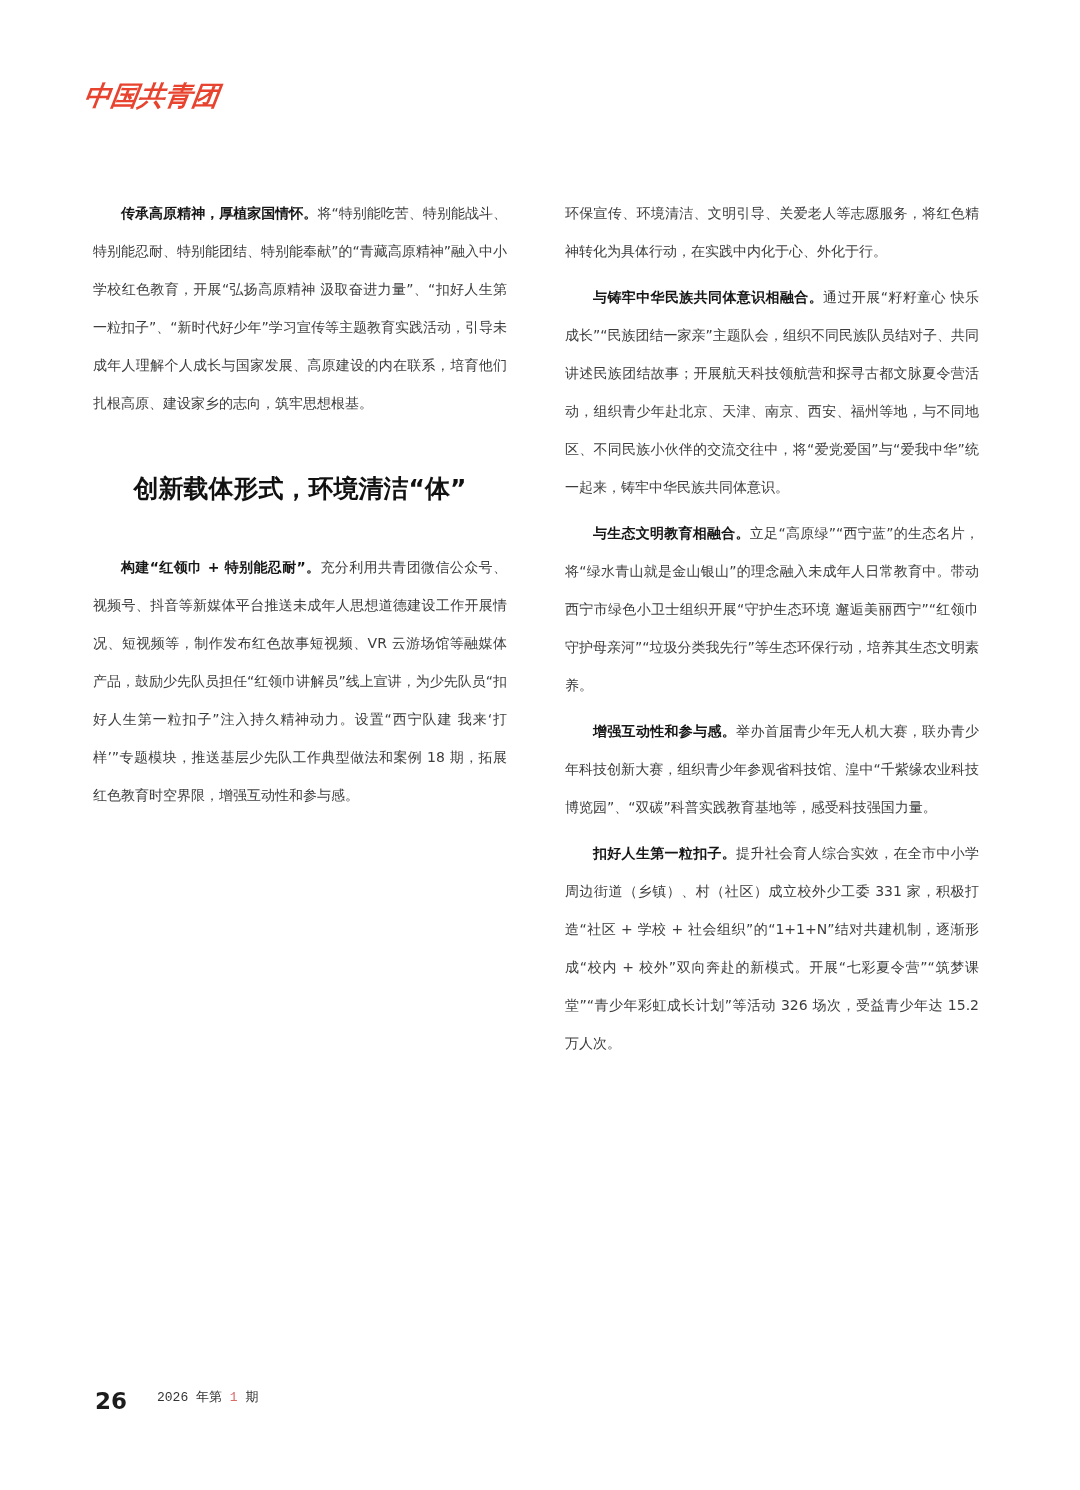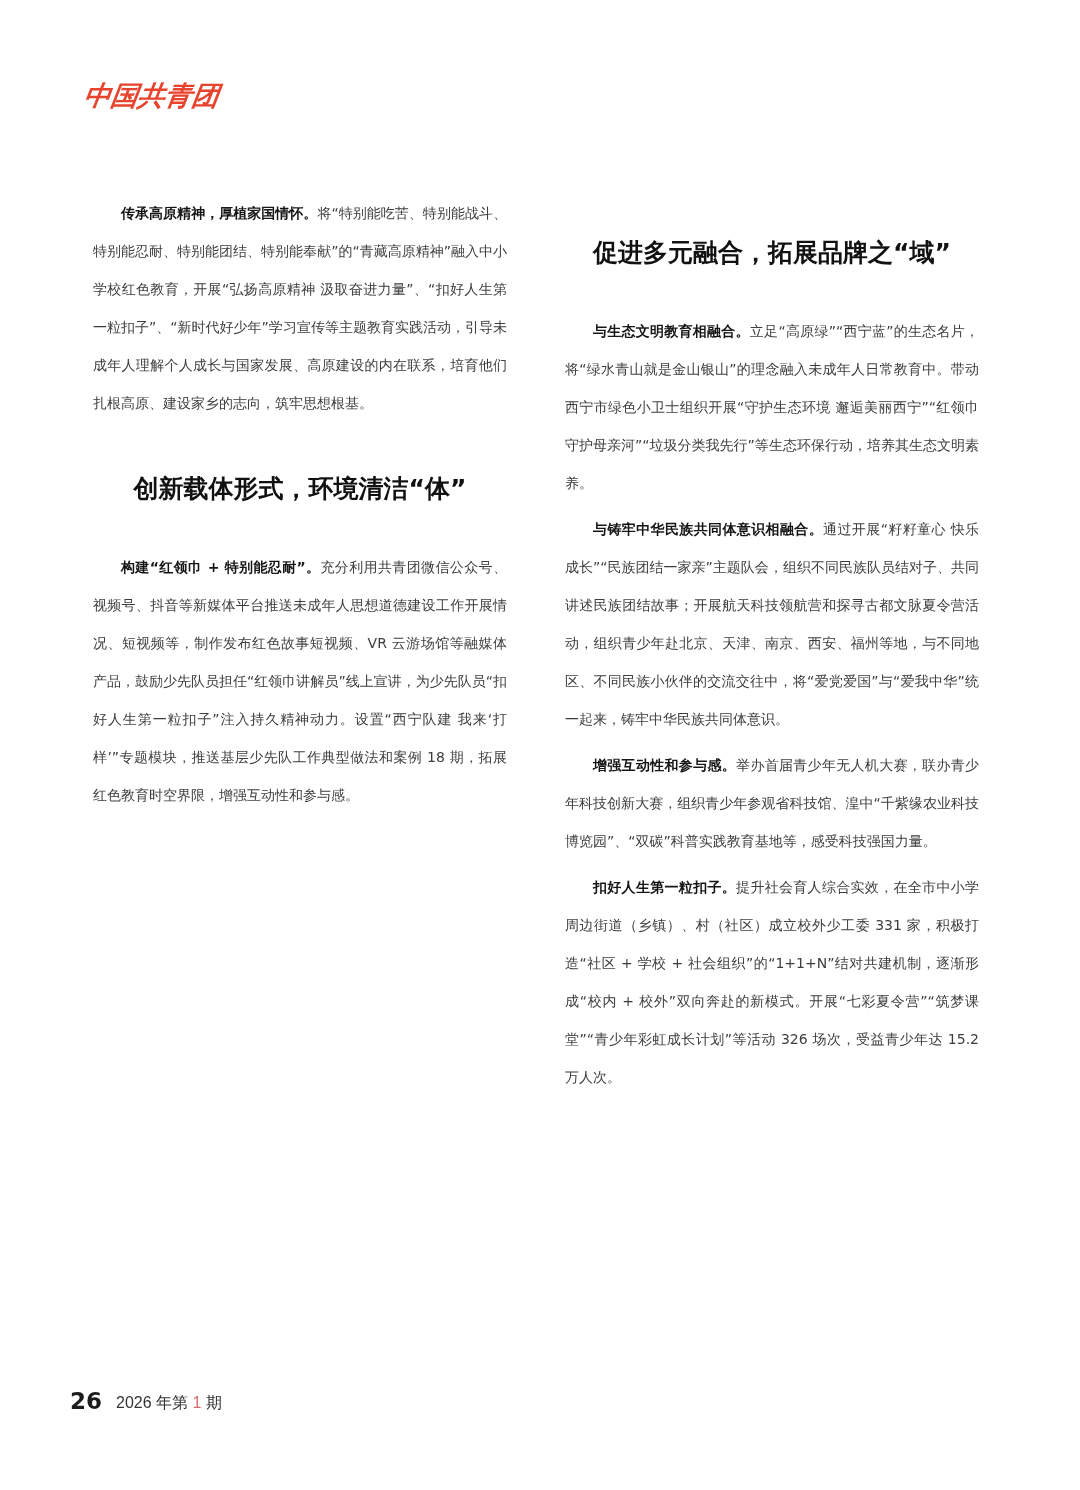--- a/index.html
+++ b/index.html
@@ -45,35 +45,36 @@
   .section-heading {
     margin: 50px 0 42px 0;
     font-size: 25px;
     line-height: 34px;
     font-weight: bold;
     color: #111111;
     text-align: center;
   }
   .footer {
     position: absolute;
-    left: 70px;
+    left: 95px;
     top: 1388px;
     display: flex;
-    align-items: flex-end;
+    align-items: flex-start;
     gap: 14px;
   }
   .page-number {
     font-weight: bold;
     font-size: 23px;
     color: #1c1c1c;
   }
   .issue-info {
-    font-family: Liberation Sans, sans-serif;
-    font-size: 16px;
+    font-family: Liberation Mono, monospace;
+    font-size: 13px;
     color: #333333;
+    margin-left: 16px;
   }
   .issue-number { color: var(--issue-red, #d96b6b); }
 </style>
 </head>
 <body>
 
 <div class="page" style="--logo-red: #e8432e; --end-mark-red: #e60012; --end-mark-star: #ffd800; --issue-red: #d96b6b;">
 
   <div class="masthead-logo">中国共青团</div>
 
@@ -83,26 +84,26 @@
       <p class="para"><span class="lead">传承高原精神，厚植家国情怀。</span><span>将“特别能吃苦、特别能战斗、特别能忍耐、特别能团结、特别能奉献”的“青藏高原精神”融入中小学校红色教育，开展“弘扬高原精神 汲取奋进力量”、“扣好人生第一粒扣子”、“新时代好少年”学习宣传等主题教育实践活动，引导未成年人理解个人成长与国家发展、高原建设的内在联系，培育他们扎根高原、建设家乡的志向，筑牢思想根基。</span></p>
 
       <h2 class="section-heading">创新载体形式，环境清洁“体”</h2>
 
 
       <p class="para"><span class="lead">构建“红领巾 + 特别能忍耐”。</span><span>充分利用共青团微信公众号、视频号、抖音等新媒体平台推送未成年人思想道德建设工作开展情况、短视频等，制作发布红色故事短视频、VR 云游场馆等融媒体产品，鼓励少先队员担任“红领巾讲解员”线上宣讲，为少先队员“扣好人生第一粒扣子”注入持久精神动力。设置“西宁队建 我来‘打样’”专题模块，推送基层少先队工作典型做法和案例 18 期，拓展红色教育时空界限，增强互动性和参与感。</span></p>
 
     </div>
 
     <div class="col">
+      <p class="para continuation"><span>环保宣传、环境清洁、文明引导、关爱老人等志愿服务，将红色精神转化为具体行动，在实践中内化于心、外化于行。</span></p>
 
-      <h2 class="section-heading">促进多元融合，拓展品牌之“域”</h2>
+
+      <p class="para"><span class="lead">与铸牢中华民族共同体意识相融合。</span><span>通过开展“籽籽童心 快乐成长”“民族团结一家亲”主题队会，组织不同民族队员结对子、共同讲述民族团结故事；开展航天科技领航营和探寻古都文脉夏令营活动，组织青少年赴北京、天津、南京、西安、福州等地，与不同地区、不同民族小伙伴的交流交往中，将“爱党爱国”与“爱我中华”统一起来，铸牢中华民族共同体意识。</span></p>
 
       <p class="para"><span class="lead">与生态文明教育相融合。</span><span>立足“高原绿”“西宁蓝”的生态名片，将“绿水青山就是金山银山”的理念融入未成年人日常教育中。带动西宁市绿色小卫士组织开展“守护生态环境 邂逅美丽西宁”“红领巾守护母亲河”“垃圾分类我先行”等生态环保行动，培养其生态文明素养。</span></p>
-
-      <p class="para"><span class="lead">与铸牢中华民族共同体意识相融合。</span><span>通过开展“籽籽童心 快乐成长”“民族团结一家亲”主题队会，组织不同民族队员结对子、共同讲述民族团结故事；开展航天科技领航营和探寻古都文脉夏令营活动，组织青少年赴北京、天津、南京、西安、福州等地，与不同地区、不同民族小伙伴的交流交往中，将“爱党爱国”与“爱我中华”统一起来，铸牢中华民族共同体意识。</span></p>
 
       <p class="para"><span class="lead">增强互动性和参与感。</span><span>举办首届青少年无人机大赛，联办青少年科技创新大赛，组织青少年参观省科技馆、湟中“千紫缘农业科技博览园”、“双碳”科普实践教育基地等，感受科技强国力量。</span></p>
 
       <p class="para"><span class="lead">扣好人生第一粒扣子。</span><span>提升社会育人综合实效，在全市中小学周边街道（乡镇）、村（社区）成立校外少工委 331 家，积极打造“社区 + 学校 + 社会组织”的“1+1+N”结对共建机制，逐渐形成“校内 + 校外”双向奔赴的新模式。开展“七彩夏令营”“筑梦课堂”“青少年彩虹成长计划”等活动 326 场次，受益青少年达 15.2 万人次。</span></p>
 
     </div>
 
   </div>
 
   <div class="footer">

